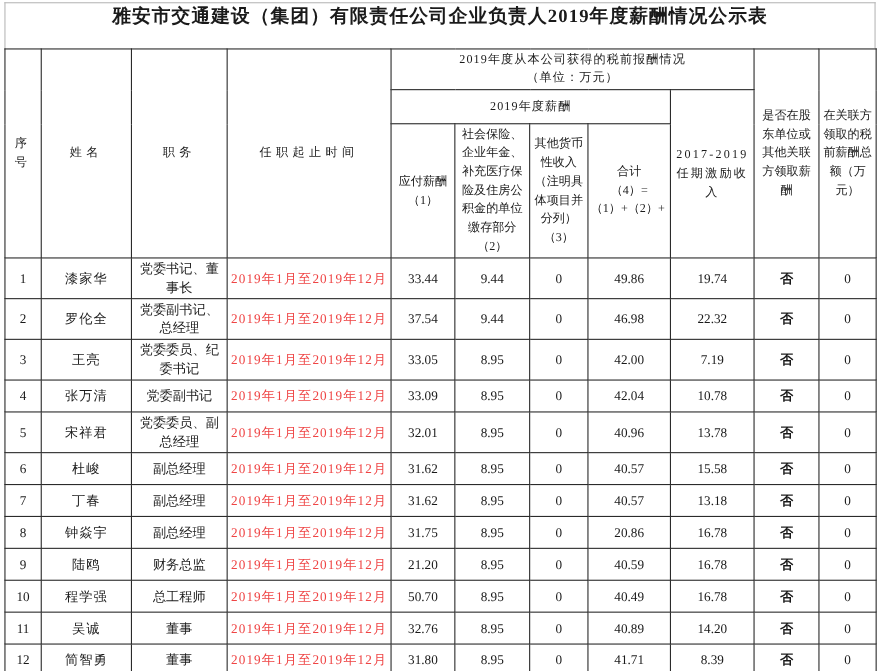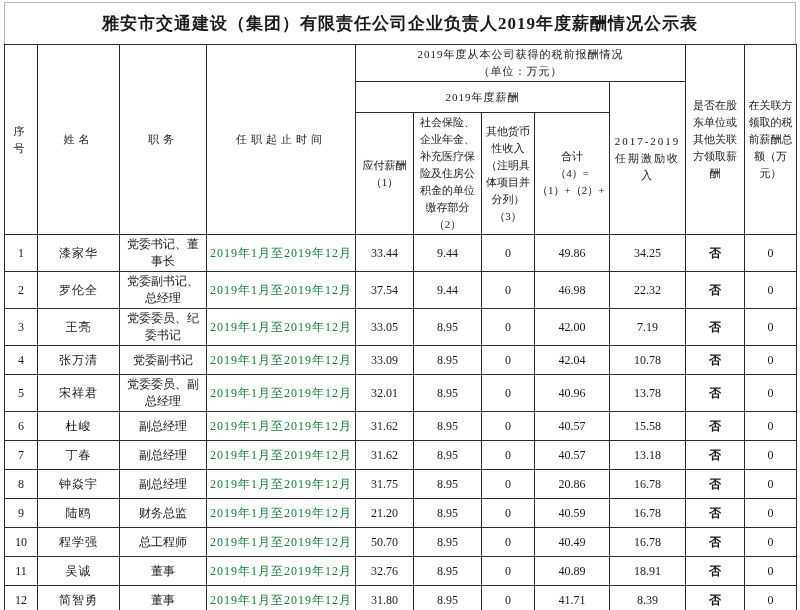--- a/index.html
+++ b/index.html
@@ -15,21 +15,20 @@
   .page {
     width: 792px;
     margin: 0 auto;
     padding-top: 2px;
   }
   .title-box {
     border: 1px solid #b8b8b8;
     border-bottom: none;
     height: 41px;
     display: flex;
-    align-items: center;
     justify-content: center;
   }
   .title-box h1 {
     margin: 0;
     font-size: 17px;
     font-weight: bold;
     letter-spacing: 1px;
   }
   table.salary {
     border-collapse: collapse;
@@ -54,21 +53,21 @@
   th.main-head { font-size: 12px; letter-spacing: 4px; }
   th.col-incentive { font-size: 11.5px; letter-spacing: 2px; margin-left: 42px; }
   tr.hrow1 { height: 28px; }
   tr.hrow2 { height: 31px; }
   tr.hrow3 { height: 97px; }
   tbody.data-body tr { height: 29px; }
   tbody.data-body td { font-size: 12px; }
   td.c-no { font-size: 11.5px; }
   td.c-name { letter-spacing: 1px; }
   td.c-position { font-weight: normal; font-size: 12.5px; }
-  td.c-term { font-size: 12px; letter-spacing: 1px; color: #15803d; }
+  td.c-term { font-size: 12px; letter-spacing: 1px; color: #ef4444; }
   td.c-payable, td.c-insurance, td.c-other, td.c-total,
   td.c-incentive, td.c-related_amt { font-size: 11.5px; }
   td.c-related { font-size: 12px; font-weight: bold; }
   
   col.w-no        { width: 33px; }
   col.w-name      { width: 82px; }
   col.w-position  { width: 87px; }
   col.w-term      { width: 149px; }
   col.w-payable   { width: 58px; }
   col.w-insurance { width: 68px; }
@@ -130,21 +129,21 @@
     <tbody class="data-body">
         <tr>
           <td class="c-no">1</td>
           <td class="c-name">漆家华</td>
           <td class="c-position">党委书记、董事长</td>
           <td class="c-term">2019年1月至2019年12月</td>
           <td class="c-payable">33.44</td>
           <td class="c-insurance">9.44</td>
           <td class="c-other">0</td>
           <td class="c-total">49.86</td>
-          <td class="c-incentive">34.25</td>
+          <td class="c-incentive">19.74</td>
           <td class="c-related">否</td>
           <td class="c-related_amt">0</td>
         </tr>
         <tr>
           <td class="c-no">2</td>
           <td class="c-name">罗伦全</td>
           <td class="c-position">党委副书记、总经理</td>
           <td class="c-term">2019年1月至2019年12月</td>
           <td class="c-payable">37.54</td>
           <td class="c-insurance">9.44</td>
@@ -260,21 +259,21 @@
         </tr>
         <tr>
           <td class="c-no">11</td>
           <td class="c-name">吴诚</td>
           <td class="c-position">董事</td>
           <td class="c-term">2019年1月至2019年12月</td>
           <td class="c-payable">32.76</td>
           <td class="c-insurance">8.95</td>
           <td class="c-other">0</td>
           <td class="c-total">40.89</td>
-          <td class="c-incentive">18.91</td>
+          <td class="c-incentive">14.20</td>
           <td class="c-related">否</td>
           <td class="c-related_amt">0</td>
         </tr>
         <tr>
           <td class="c-no">12</td>
           <td class="c-name">简智勇</td>
           <td class="c-position">董事</td>
           <td class="c-term">2019年1月至2019年12月</td>
           <td class="c-payable">31.80</td>
           <td class="c-insurance">8.95</td>

